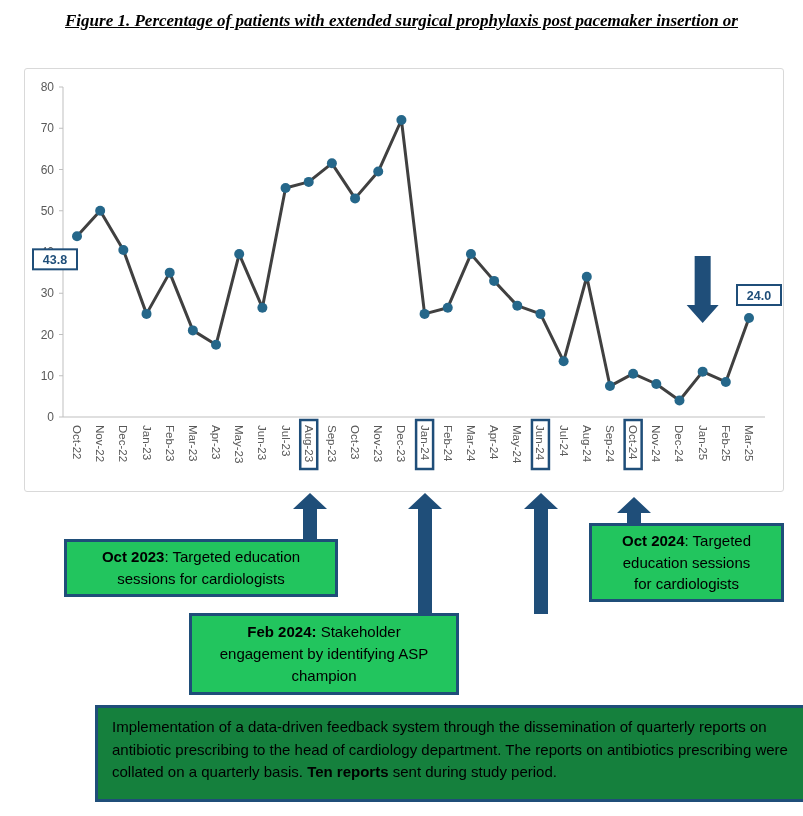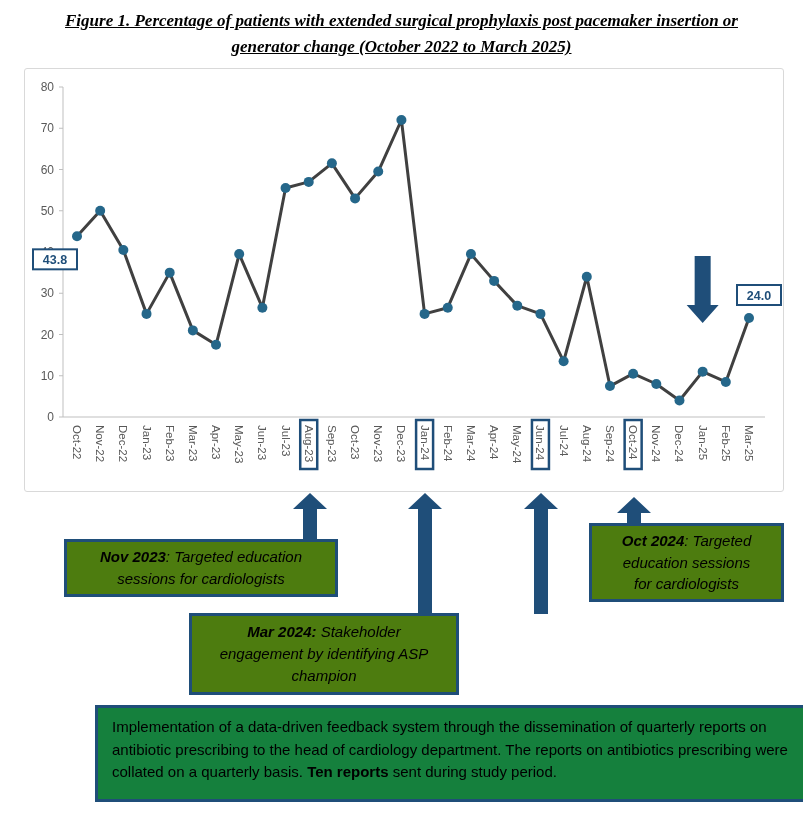--- a/index.html
+++ b/index.html
@@ -24,26 +24,25 @@
   #chart text { font-family: "Liberation Sans", sans-serif; }
 
   .up-arrow { position: absolute; display: block; }
   #arrow-aug  { left: 293px; top: 493px; }
   #arrow-jan  { left: 408px; top: 493px; }
   #arrow-jun  { left: 524px; top: 493px; }
   #arrow-oct  { left: 617px; top: 497px; }
   .up-arrow polygon { fill: var(--accent); }
 
   .callout {
-    position: absolute; background: #4d7c0f;
+    position: absolute; background: #22c55e;
     border: 3px solid var(--accent);
     display: flex; align-items: center; justify-content: center;
     text-align: center; font-size: 15px; line-height: 1.45;
     padding: 4px 22px;
-    font-style: italic;
   }
   #callout-aug-2023  { left: 64px;  top: 539px; width: 274px; height: 58px; }
   #callout-jan-2024  { left: 189px; top: 613px; width: 270px; height: 82px; }
   #callout-june-2024 { left: 519px; top: 613px; width: 267px; height: 84px; }
   #callout-oct-2024  { left: 589px; top: 523px; width: 195px; height: 79px; }
 
   .footer-note {
     position: absolute; left: 59px; top: 705px; width: 731px; height: 97px;
     border: 3px solid var(--accent); background: #15803d;
     font-size: 15px; line-height: 1.5; padding: 8px 14px;
@@ -51,21 +50,20 @@
     margin-left: 36px;
   }
 </style>
 </head>
 <body>
 
 <div class="page">
 
   <div class="fig-title">
     <div>Figure 1. Percentage of patients with extended surgical prophylaxis post pacemaker insertion or</div>
-    <div>generator change (October 2022 to March 2025)</div>
   </div>
 
   <div class="chart-frame">
     <svg id="chart" width="758" height="422" viewBox="0 0 758 422">
         <path d="M38 18 L38 348 L740 348" stroke="#BFBFBF" fill="none" stroke-width="1"></path>
         <line x1="34" y1="348" x2="38" y2="348" stroke="#BFBFBF"></line>
         <text x="29" y="352" text-anchor="end" font-size="12" fill="#595959">0</text>
         <line x1="34" y1="306.75" x2="38" y2="306.75" stroke="#BFBFBF"></line>
         <text x="29" y="310.75" text-anchor="end" font-size="12" fill="#595959">10</text>
         <line x1="34" y1="265.5" x2="38" y2="265.5" stroke="#BFBFBF"></line>
@@ -162,24 +160,24 @@
     <polygon points="17,0 34,16 24,16 24,121 10,121 10,16 0,16"></polygon>
   </svg>
   <svg id="arrow-jun" class="up-arrow" width="34" height="121">
     <polygon points="17,0 34,16 24,16 24,121 10,121 10,16 0,16"></polygon>
   </svg>
   <svg id="arrow-oct" class="up-arrow" width="34" height="27">
     <polygon points="17,0 34,16 24,16 24,27 10,27 10,16 0,16"></polygon>
   </svg>
 
   <div id="callout-aug-2023" class="callout">
-    <div><b>Nov 2023</b><span>: Targeted education sessions for cardiologists</span></div>
+    <div><b>Oct 2023</b><span>: Targeted education sessions for cardiologists</span></div>
   </div>
   <div id="callout-jan-2024" class="callout">
-    <div><b>Mar 2024:</b><span> Stakeholder engagement by identifying ASP champion</span></div>
+    <div><b>Feb 2024:</b><span> Stakeholder engagement by identifying ASP champion</span></div>
   </div>
   <div id="callout-oct-2024" class="callout">
     <div><b>Oct 2024</b><span>: Targeted education sessions for cardiologists</span></div>
   </div>
 
   <div class="footer-note">
     <span><span>Implementation of a data-driven feedback system through the dissemination of quarterly reports on antibiotic prescribing to the head of cardiology department. The reports on antibiotics prescribing were collated on a quarterly basis. </span><b>Ten reports</b><span> sent during study period.</span></span>
   </div>
 
 </div>

